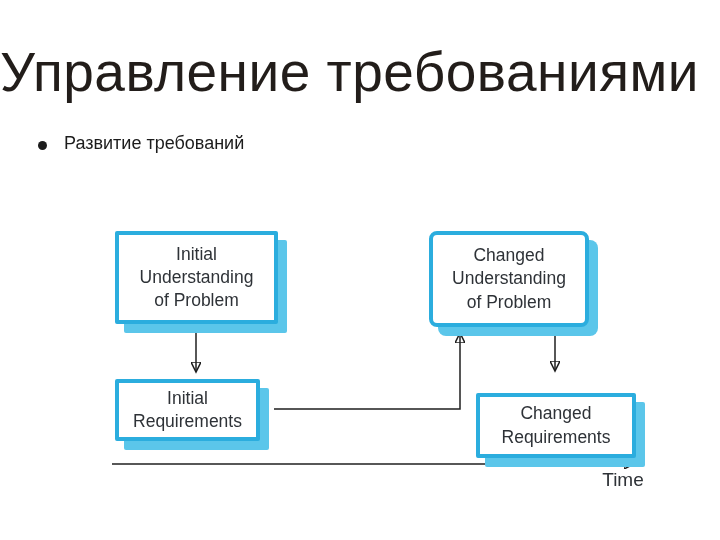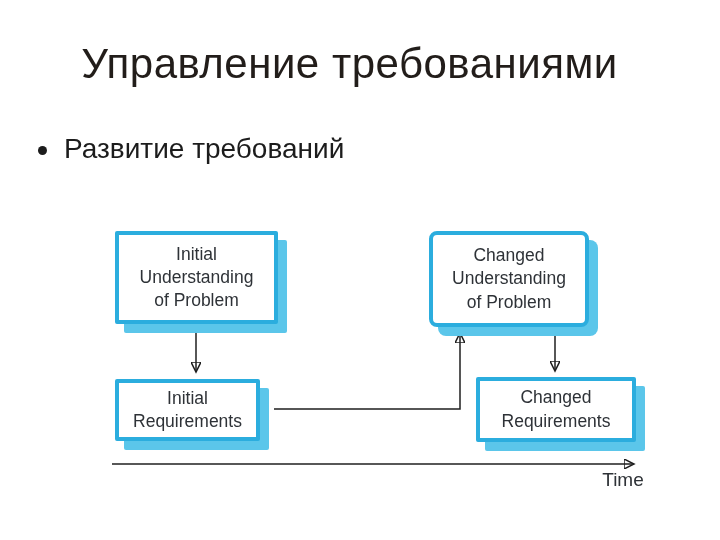--- a/index.html
+++ b/index.html
@@ -14,21 +14,21 @@
     position: relative;
     overflow: hidden;
   }
   .title {
     position: absolute;
     top: 40px;
     left: 0;
     width: 699px;
     margin: 0;
     text-align: center;
-    font-size: 42px;
+    font-size: 55px;
     font-weight: 400;
     letter-spacing: 0.5px;
     color: var(--title-color, #221d1a);
   }
   .bullet-row {
     position: absolute;
     top: 133px;
     left: 38px;
     display: flex;
     align-items: center;
@@ -36,21 +36,21 @@
   }
   .bullet-dot {
     width: 9px;
     height: 9px;
     border-radius: 50%;
     background: var(--text-color, #1c1c1c);
     flex: 0 0 auto;
     margin-top: 3px;
   }
   .bullet-text {
-    font-size: 28px;
+    font-size: 18px;
     color: var(--text-color, #1c1c1c);
   }
   .diagram {
     position: absolute;
     inset: 0;
   }
   .connectors {
     position: absolute;
     left: 0;
     top: 0;
@@ -80,21 +80,21 @@
     line-height: 1.32;
     color: var(--box-text, #2e3237);
   }
   .box .box-label {
     display: block;
     max-width: 128px;
   }
   .box-a { left: 115px; top: 231px; width: 163px; height: 93px; }
   .box-b { left: 429px; top: 231px; width: 160px; height: 96px; border-radius: 8px; }
   .box-c { left: 115px; top: 379px; width: 145px; height: 62px; }
-  .box-d { left: 476px; top: 377px; width: 160px; height: 65px; }
+  .box-d { left: 476px; top: 393px; width: 160px; height: 65px; }
   .time-label {
     position: absolute;
     left: 588px;
     top: 469px;
     width: 70px;
     text-align: center;
     font-size: 19px;
     color: var(--box-text, #2e3237);
   }
 </style>

